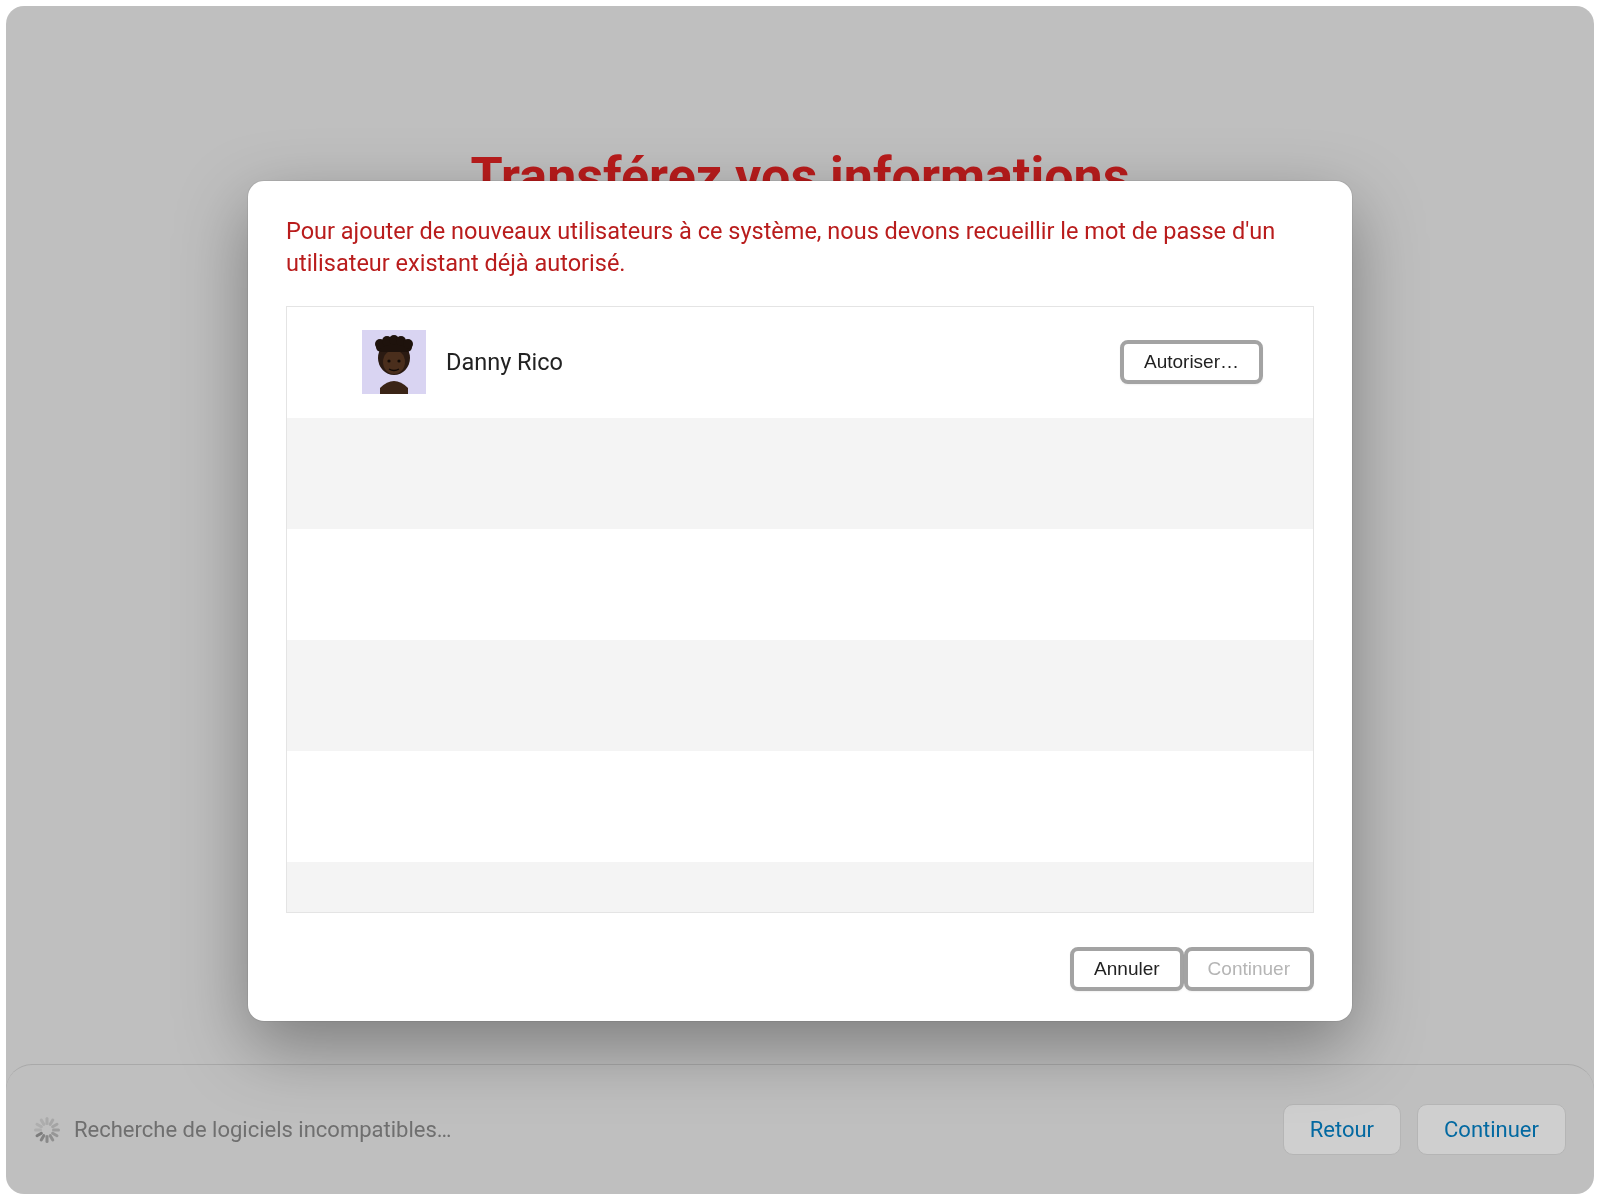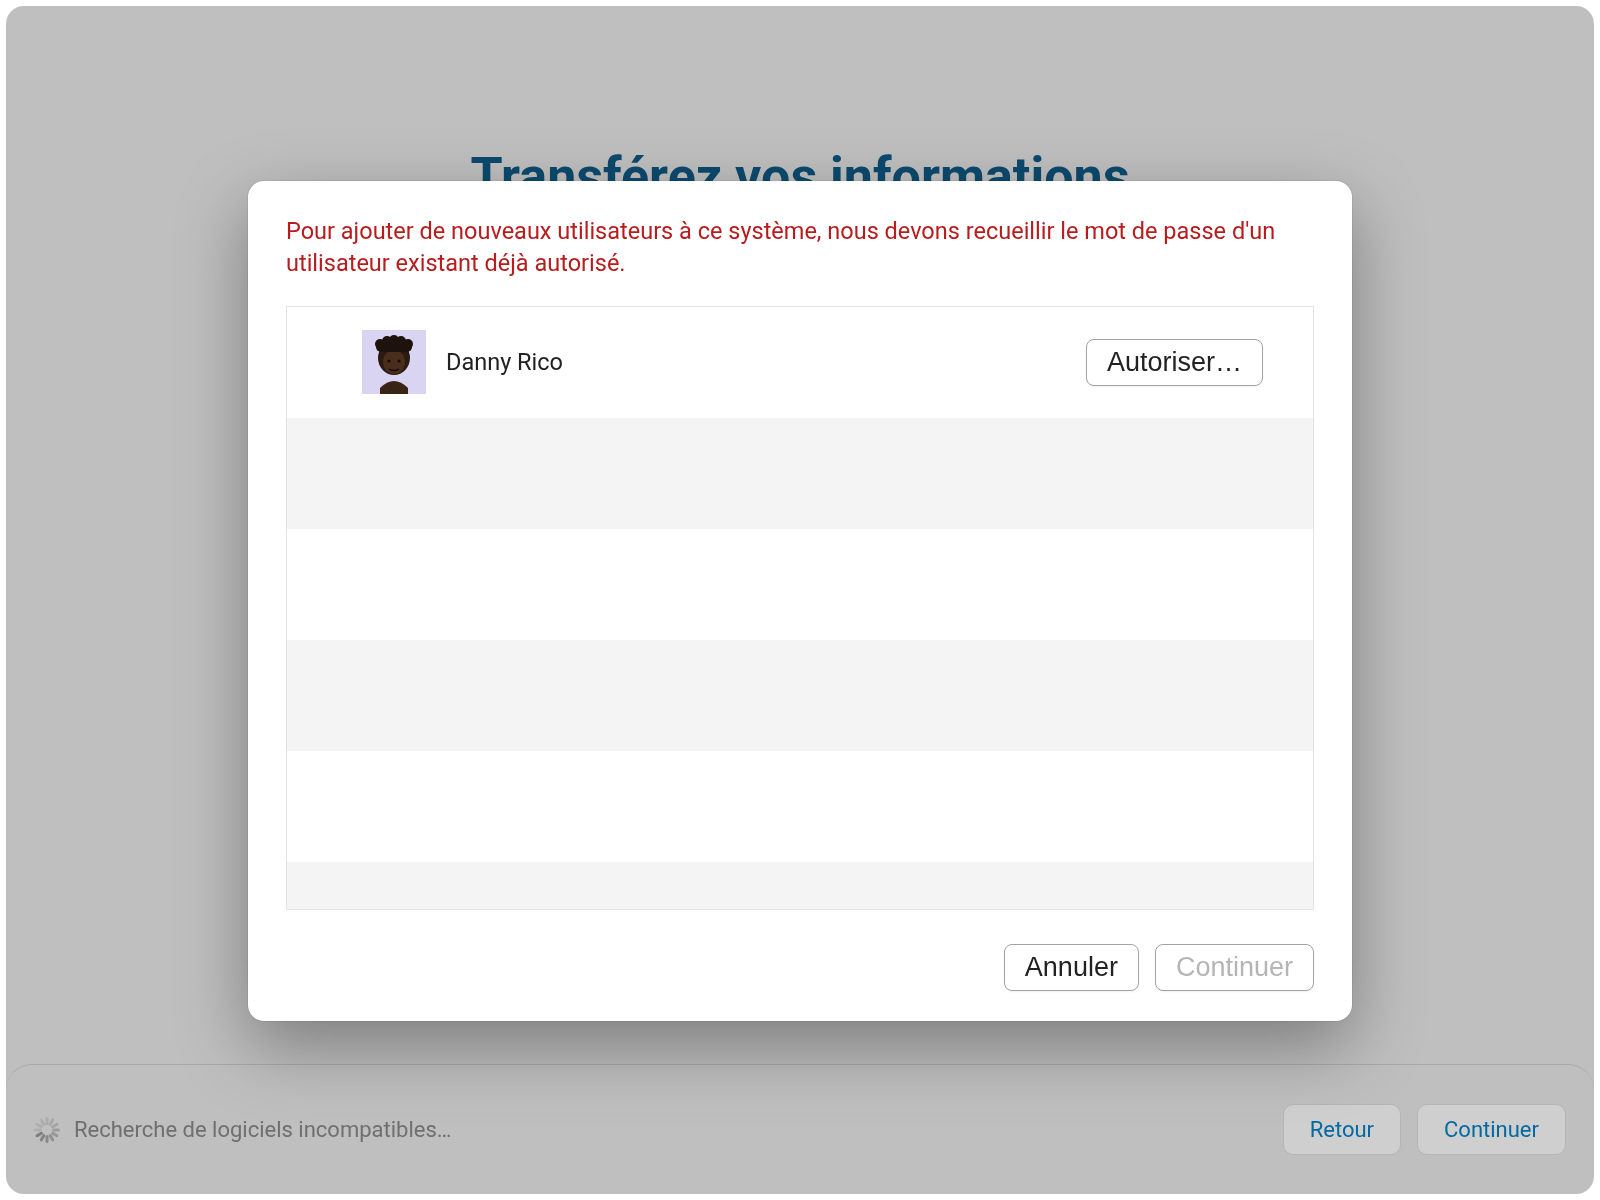--- a/index.html
+++ b/index.html
@@ -18,21 +18,21 @@
       background: #bfbfbf;
       overflow: hidden;
     }
     .bg-title {
       position: absolute;
       top: 140px;
       left: 50%;
       transform: translateX(-50%);
       font-size: 52px;
       font-weight: 700;
-      color: #0c4a6e;
+      color: #b91c1c;
       white-space: nowrap;
     }
     .footer-bar {
       position: absolute;
       left: 0; right: 0; bottom: 0;
       height: 130px;
       border-top: 1px solid #a9a9a9;
       display: flex;
       align-items: center;
       padding: 0 28px;
@@ -105,33 +105,32 @@
       background: #d9d4f2;
       border-radius: 0;
       position: relative;
       overflow: hidden;
     }
     .avatar svg { position: absolute; inset: 0; }
     .user-name { font-size: 23.5px; color: #222; }
     .mac-btn {
       padding: 7px 20px;
       border-radius: 8px;
-      font-size: 27px;
+      font-size: 19px;
       color: #222;
       background: #fff;
-      border: 1px solid #a3a3a3;
+      border: 4px solid #a3a3a3;
       box-shadow: 0 1px 2px rgba(0,0,0,0.06);
       cursor: pointer;
       text-align: right;
     }
     .mac-btn.disabled { color: #b5b5b5; }
     .modal-actions {
       display: flex;
       justify-content: flex-end;
-      gap: 16px;
       padding-top: 34px;
     }
   </style>
 </head>
 <body>
 
 <div class="window">
   <div class="bg-title">Transférez vos informations</div>
 
   <div class="footer-bar">

